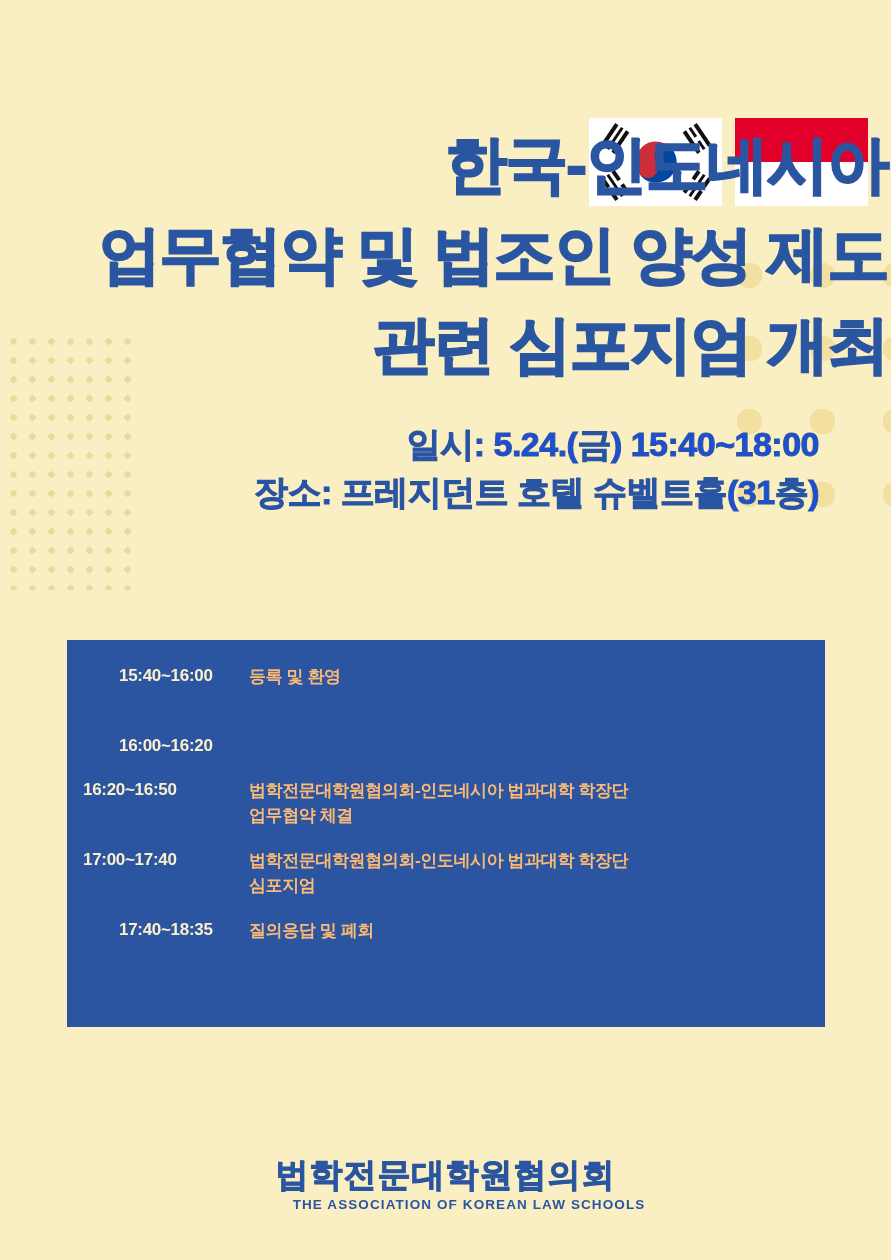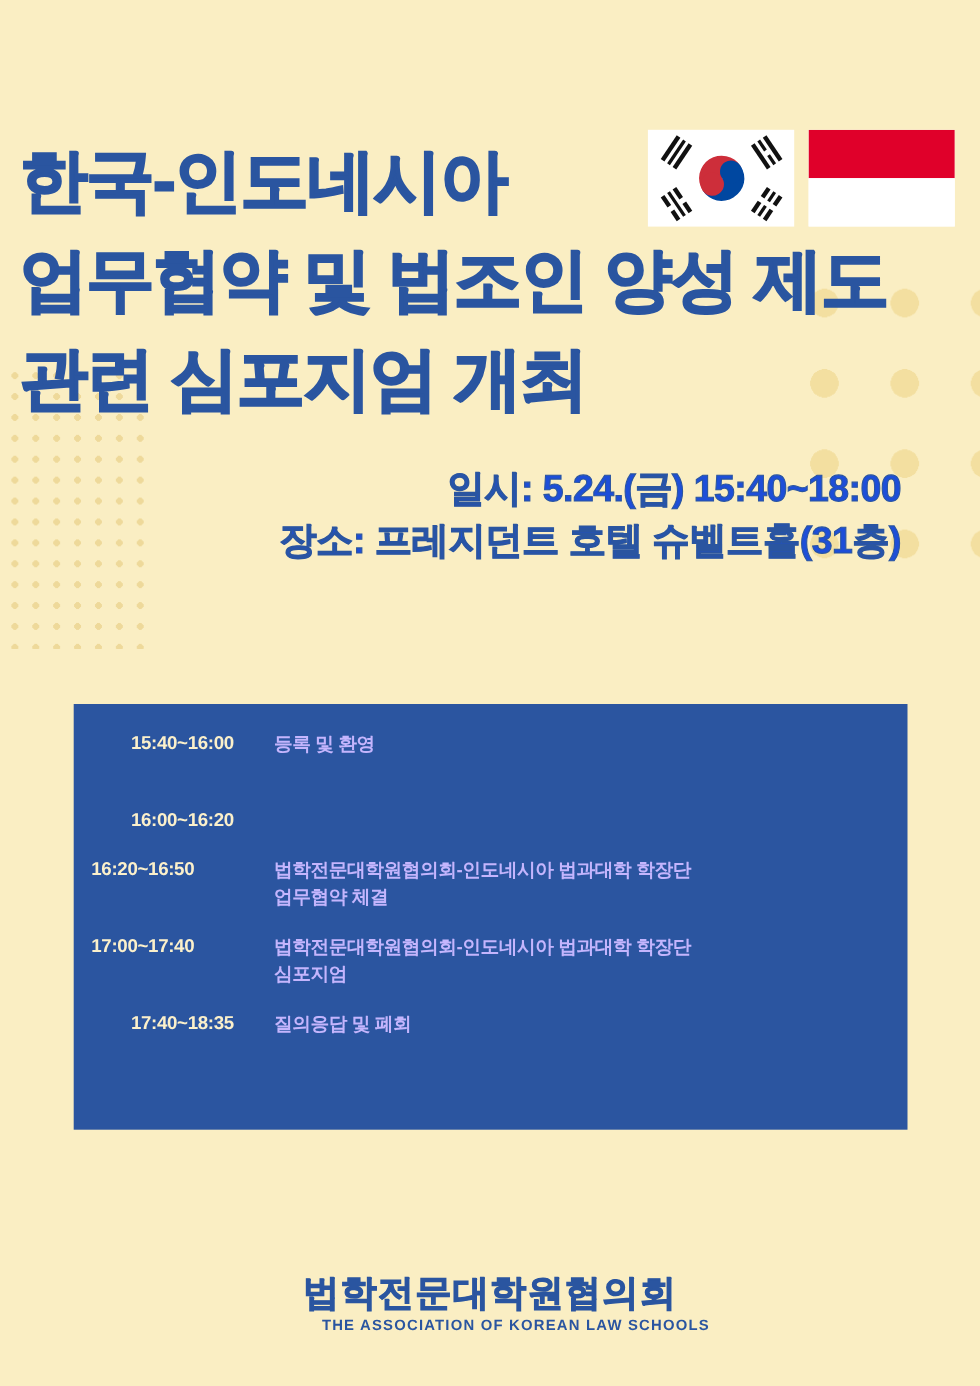--- a/index.html
+++ b/index.html
@@ -113,20 +113,21 @@
   
   .flag-id .id-red   { position:absolute; left:0; top:0;    width:133px; height:44px; background:#e0002a; }
   .flag-id .id-white { position:absolute; left:0; top:44px; width:133px; height:44px; background:#ffffff; }
 
   
   .title-block {
     position: absolute;
     left: 18px;
     top: 120px;
     width: 870px;
+    text-align: right;
   }
   .title-line {
     color: #2a55a0;
     font-weight: 900;
     font-size: 62px;
     line-height: 90px;
     letter-spacing: -1.5px;
     white-space: nowrap;
     font-family: "Liberation Sans", sans-serif;
     -webkit-text-stroke: 2px #2a55a0;
@@ -174,21 +175,21 @@
     box-sizing: border-box;
     color: #fbf0cb;
     font-weight: 900;
     font-size: 17px;
     line-height: 24px;
     white-space: nowrap;
     letter-spacing: -0.3px;
   }
   .row-desc {
     flex: 1;
-    color: #c4b5fd;
+    color: #fdba74;
     font-weight: 900;
     font-size: 17px;
     line-height: 25px;
     letter-spacing: -0.4px;
   }
   .row-desc div { white-space: nowrap; }
 
   
   .schedule-row.lines-3 .row-time { padding-top: 25px; }
   .schedule-row.lines-2 .row-time { padding-top: 0px; padding-left: 16px; }

